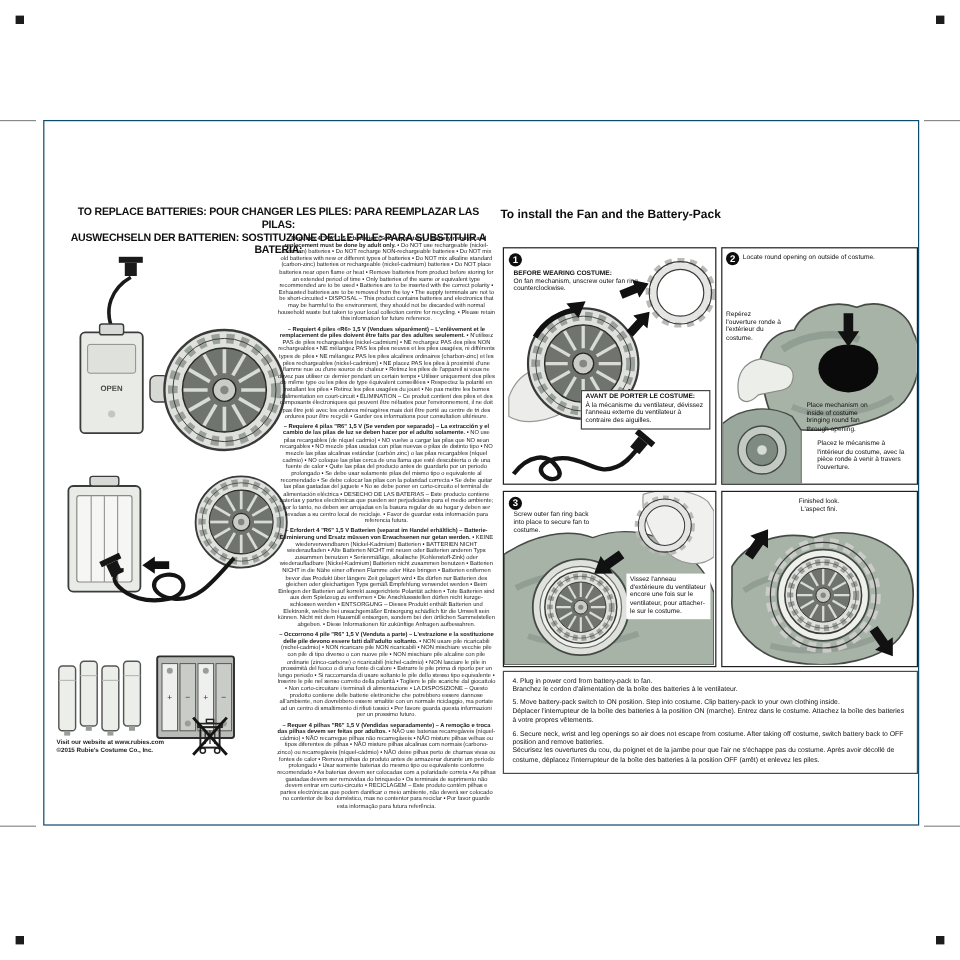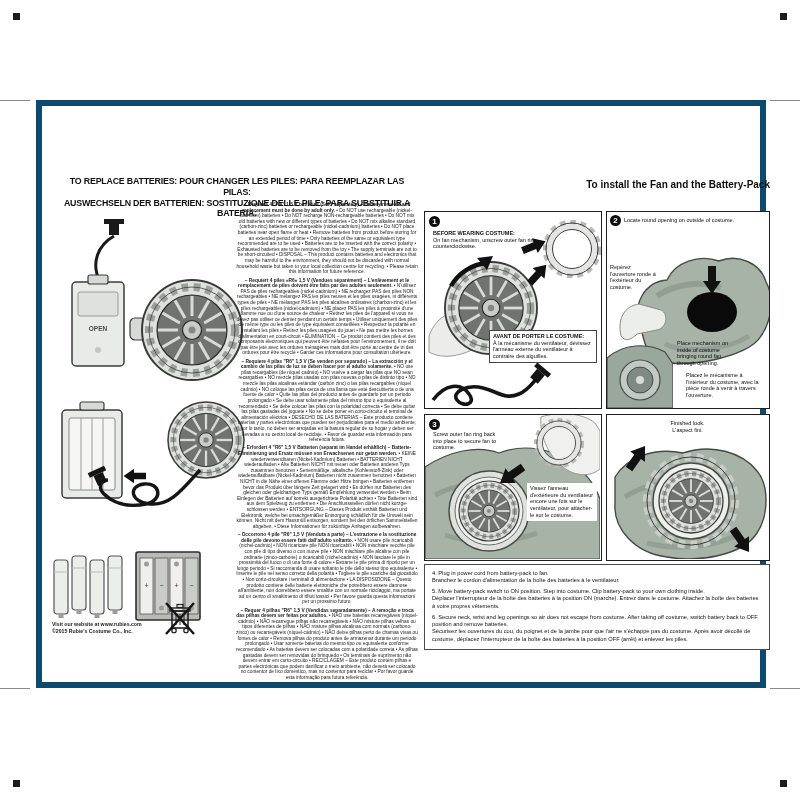--- a/index.html
+++ b/index.html
@@ -1,33 +1,33 @@
 <!DOCTYPE html>
 <html><head>
 <meta charset="utf-8">
 <style>
   *{box-sizing:border-box;}
   html,body{margin:0;padding:0;background:#fff;}
   .canvas{position:relative;width:800px;height:800px;background:#fff;overflow:hidden;
           font-family:"Liberation Sans",sans-serif;color:#141414;}
   .abs{position:absolute;}
-  .sheet{position:absolute;left:36px;top:100px;width:730px;height:588px;border:6px solid #0c4a6e;background:#fff;}
+  .sheet{position:absolute;left:36px;top:100px;width:730px;height:588px;border:1px solid #0c4a6e;background:#fff;}
   
   .cropsq{position:absolute;width:7px;height:7px;background:#1c1c1c;}
   .tick{position:absolute;height:1px;background:#8a8a8a;}
   
   .lp-title{position:absolute;left:10px;top:70px;width:370px;text-align:center;font-weight:bold;
             font-size:9px;line-height:1.2;letter-spacing:-0.2px;transform:scaleX(.98);color:#101010;}
   .lp-text{position:absolute;left:194px;top:96px;width:182px;font-size:4.8px;line-height:1.17;
            text-align:center;color:#1b1b1b;}
   .lp-text p{margin:0 0 2.6px 0;}
   .lead{font-weight:bold;}
   .lp-footer{position:absolute;left:10px;top:515px;width:130px;font-size:5.2px;font-weight:bold;line-height:1.3;color:#222;}
   
-  .rp-title{position:absolute;left:380px;top:73px;width:348px;text-align:right;font-weight:bold;
+  .rp-title{position:absolute;left:380px;top:73px;width:348px;text-align:left;font-weight:bold;
             font-size:10px;line-height:1.25;color:#0e0e0e;}
   .panel{position:absolute;border:1.6px solid #1f1f1f;background:#fff;overflow:hidden;}
   .p1{left:382px;top:105px;width:178px;height:198px;}
   .p2{left:564px;top:105px;width:164px;height:198px;}
   .p3{left:382px;top:308px;width:178px;height:147px;}
   .p4{left:564px;top:308px;width:164px;height:147px;}
   .badge{position:absolute;width:11px;height:11px;border-radius:50%;background:#0d0d0d;color:#fff;
          font-size:8px;font-weight:bold;text-align:center;line-height:11px;z-index:5;}
   .ptext{position:absolute;font-size:5.5px;line-height:1.22;color:#0e0e0e;z-index:4;}
   .ptext .hd{font-weight:bold;}

